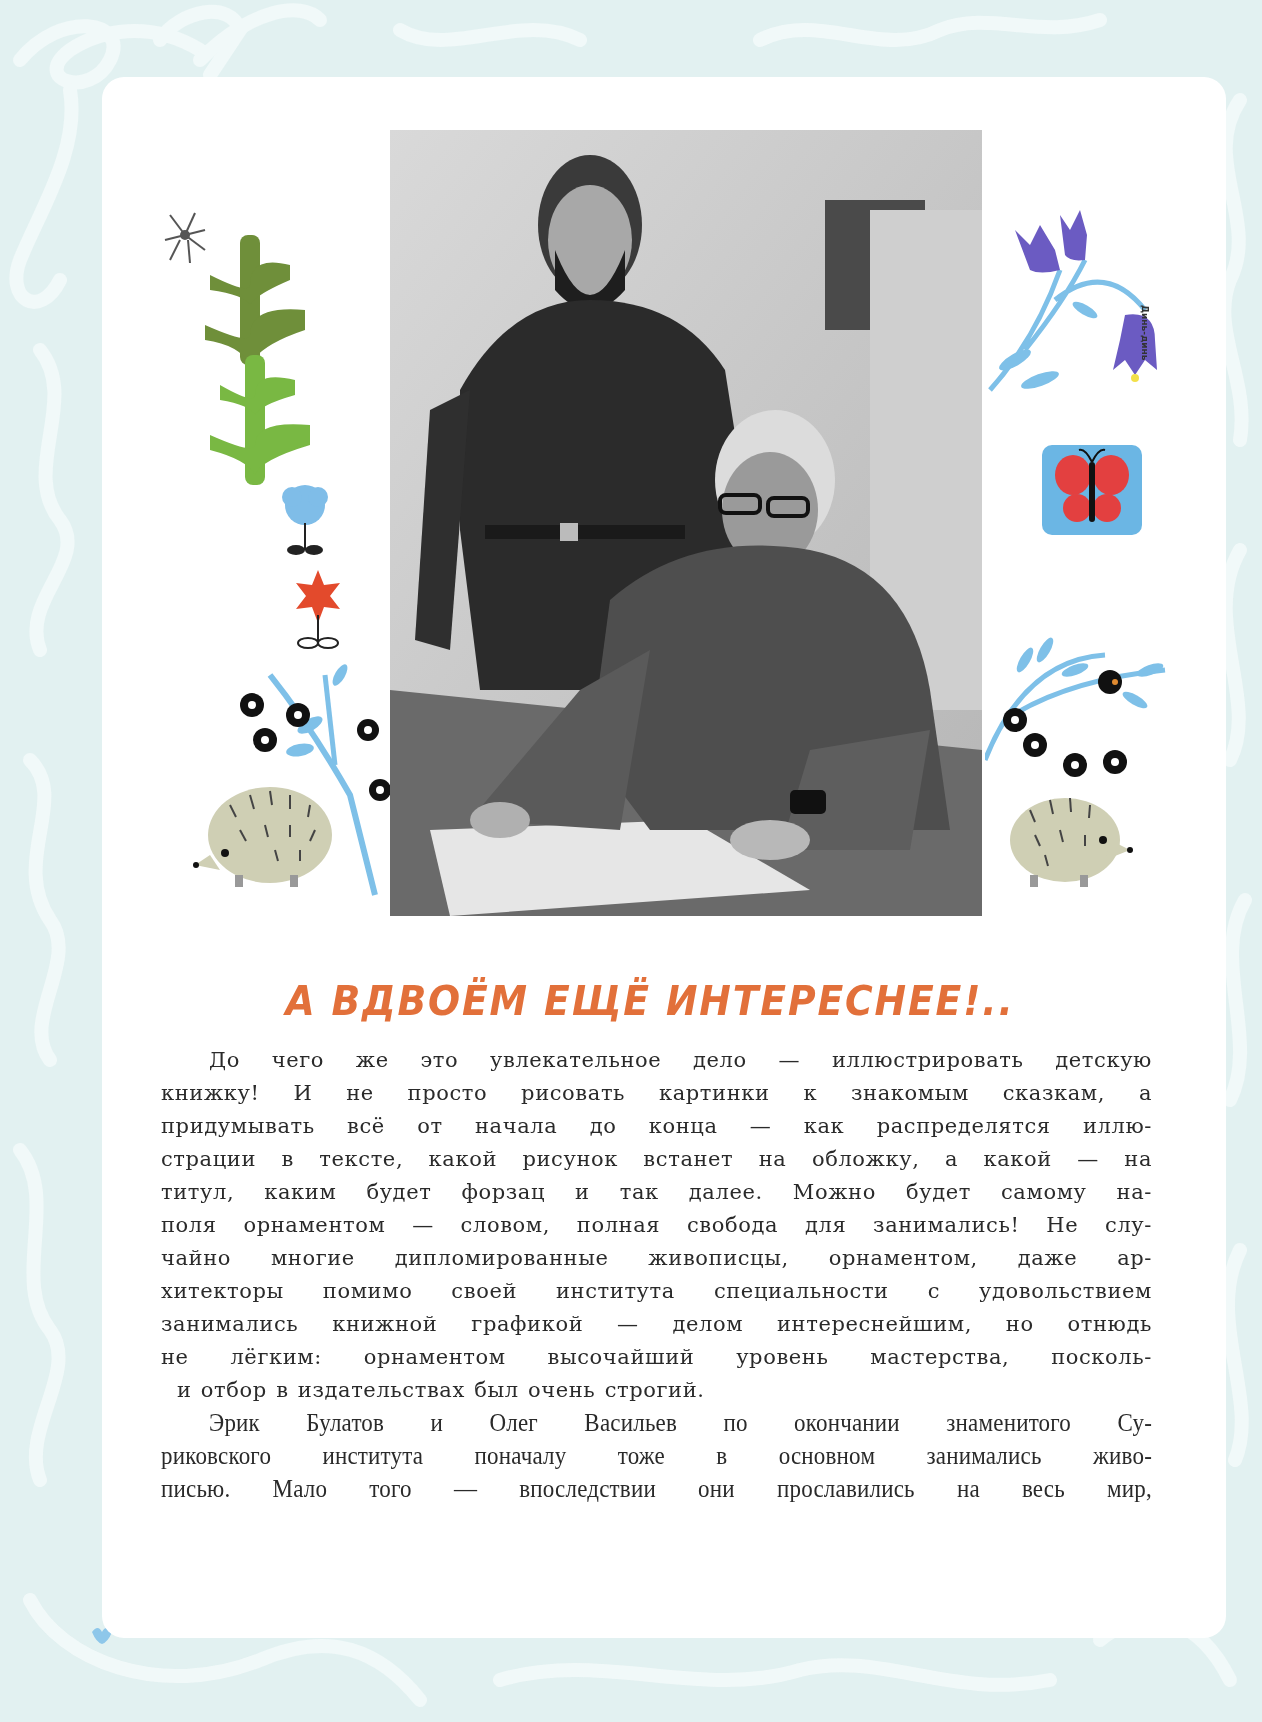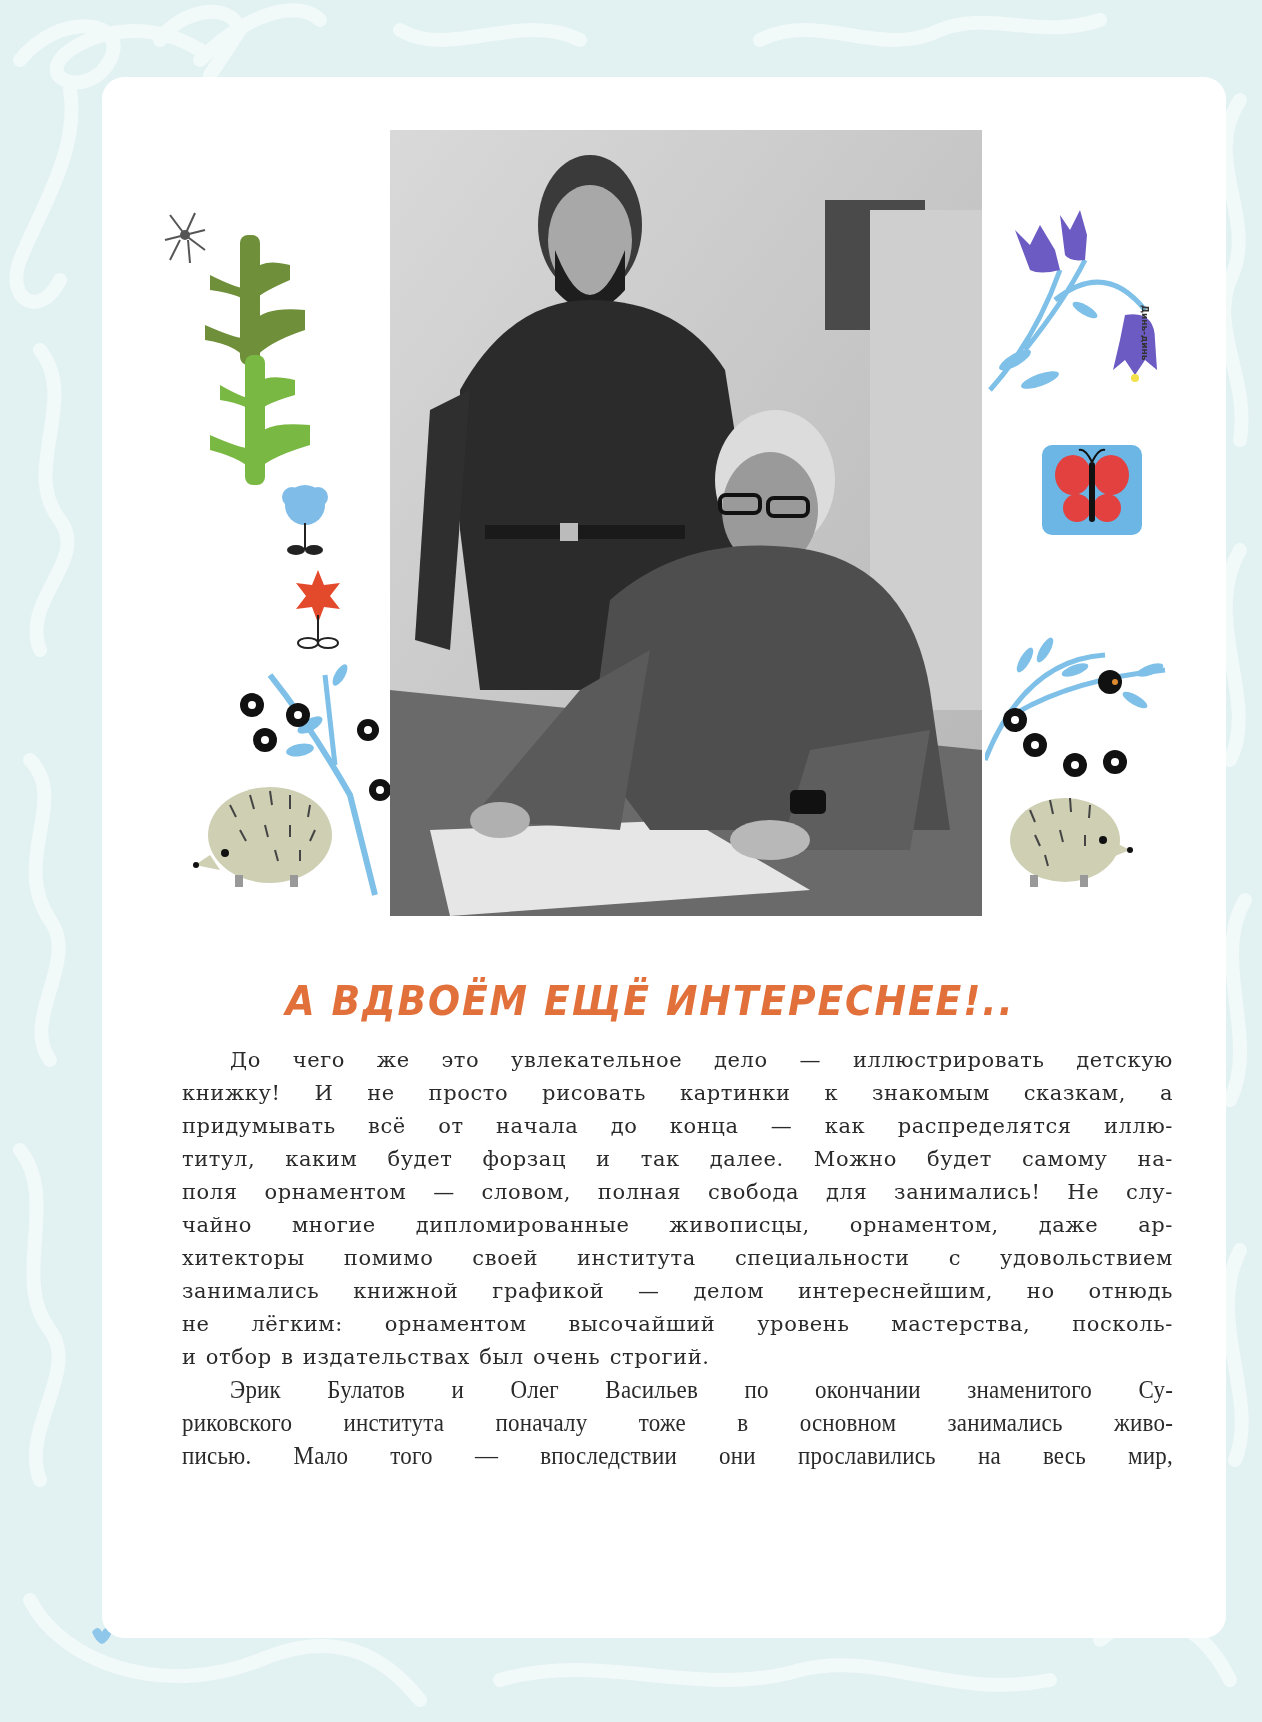--- a/index.html
+++ b/index.html
@@ -20,29 +20,29 @@
   .photo svg { display: block; }
   .deco { position: absolute; }
   .heading {
     position: absolute; left: 180px; top: 950px; width: 940px; text-align: center;
     font-family: "DejaVu Sans", sans-serif; font-weight: bold;
     font-size: 41px; letter-spacing: 2px; color: #e2703a;
     transform: scaleX(0.92); transform-origin: center;
     font-style: italic;
   }
   .body-text {
-    position: absolute; left: 182px; top: 1044px; width: 991px;
+    position: absolute; left: 161px; top: 1044px; width: 991px;
     color: #2a2a2a; font-size: 21px; line-height: 33px;
     font-family: "DejaVu Serif", serif;
   }
   .line {
     display: block; white-space: nowrap; text-align: justify; text-align-last: justify;
     height: 33px; letter-spacing: 0.6px; word-spacing: 2px;
   }
-  .line.last { text-align-last: left; }
+  .line.last { text-align-last: left; margin-left: 16px; }
   .line.indent { padding-left: 48px; box-sizing: border-box; }
   .p2 .line { font-family: "Liberation Serif", serif; font-size: 23px; letter-spacing: 0.2px; transform: scaleY(1.05); }
   .signature {
     position: absolute; left: 1150px; top: 305px; width: 80px;
     transform: rotate(90deg); transform-origin: left top;
     font-family: "DejaVu Sans", sans-serif; font-weight: bold; font-size: 9px; color: #333;
     white-space: nowrap;
   }
 </style>
 </head>
@@ -243,20 +243,21 @@
 
 <div class="signature">Динь-динь</div>
 
 <h1 class="heading">А ВДВОЁМ ЕЩЁ ИНТЕРЕСНЕЕ!..</h1>
 
 <div class="body-text">
   <div class="p1">
     <span class="line indent">До чего же это увлекательное дело — иллюстрировать детскую</span>
     <span class="line">книжку! И не просто рисовать картинки к знакомым сказкам, а</span>
     <span class="line">придумывать всё от начала до конца — как распределятся иллю-</span>
+    <span class="line">страции в тексте, какой рисунок встанет на обложку, а какой — на</span>
     <span class="line">титул, каким будет форзац и так далее. Можно будет самому на-</span>
     <span class="line">поля орнаментом — словом, полная свобода для занимались! Не слу-</span>
     <span class="line">чайно многие дипломированные живописцы, орнаментом, даже ар-</span>
     <span class="line">хитекторы помимо своей института специальности с удовольствием</span>
     <span class="line">занимались книжной графикой — делом интереснейшим, но отнюдь</span>
     <span class="line">не лёгким: орнаментом высочайший уровень мастерства, посколь-</span>
     <span class="line last">и отбор в издательствах был очень строгий.</span>
   </div>
   <div class="p2">
     <span class="line indent">Эрик Булатов и Олег Васильев по окончании знаменитого Су-</span>

